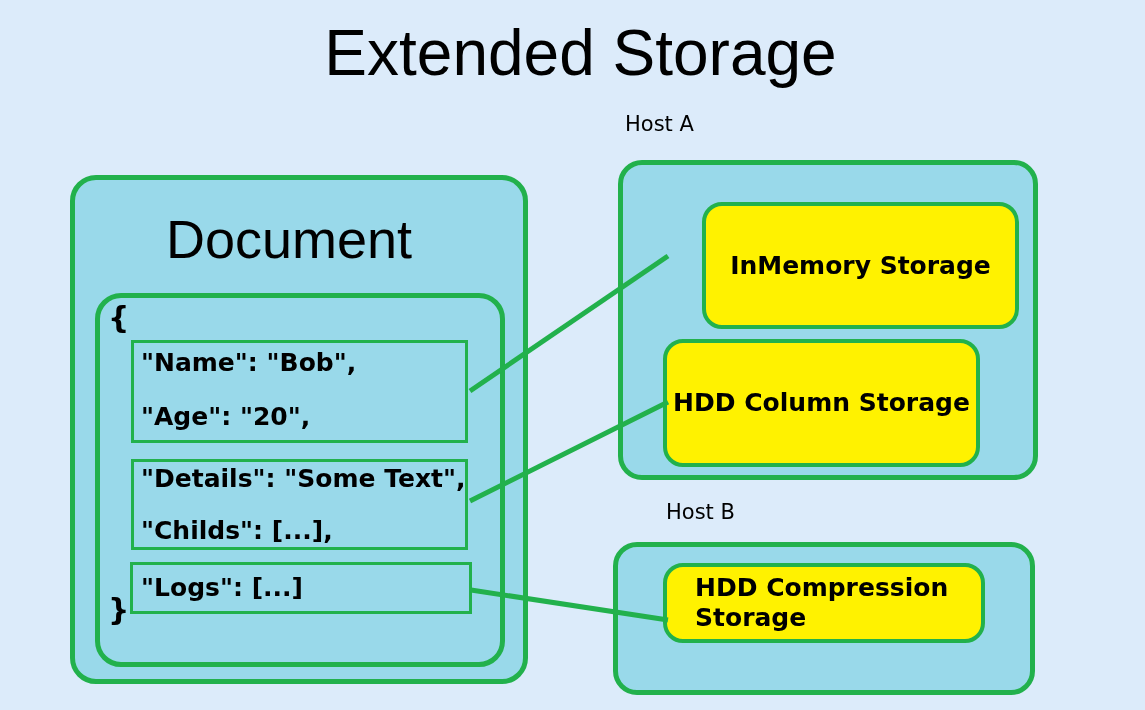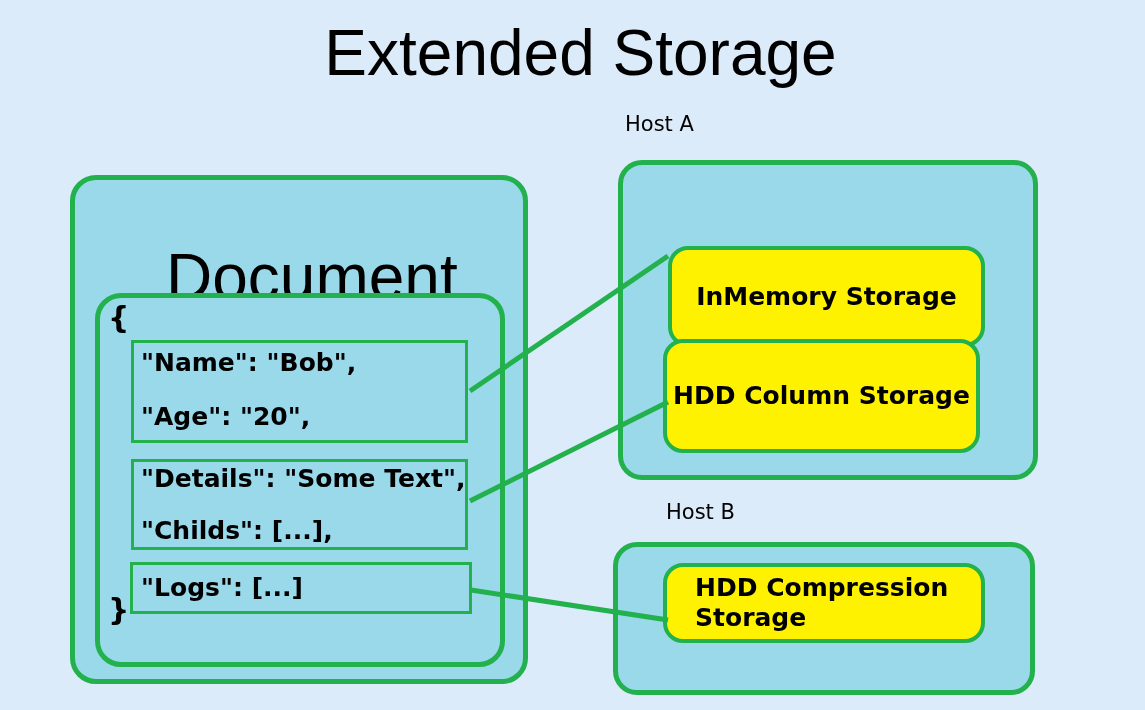--- a/index.html
+++ b/index.html
@@ -13,22 +13,22 @@
     position:absolute;left:0;right:0;top:16px;text-align:center;
     font-family:"Liberation Sans",sans-serif;font-size:64px;font-weight:400;color:var(--ink);padding-left:16px;
   }
 
   
   .doc-outer{
     position:absolute;left:70px;top:175px;width:458px;height:509px;box-sizing:border-box;
     background:var(--fill);border:5px solid var(--green);border-radius:26px;
   }
   .doc-title{
-    position:absolute;left:166px;top:240px;
-    font-family:"Liberation Sans",sans-serif;font-size:64px;font-weight:400;color:var(--ink);
+    position:absolute;left:166px;top:208px;
+    font-family:"Liberation Sans",sans-serif;font-size:54px;font-weight:400;color:var(--ink);
   }
   .doc-inner{
     position:absolute;left:95px;top:293px;width:410px;height:374px;box-sizing:border-box;
     background:var(--fill);border:5px solid var(--green);border-radius:26px;
   }
   .brace{
     position:absolute;font-size:30px;font-weight:bold;color:var(--ink);
   }
   .brace.open{left:108px;top:300px;}
   .brace.close{left:108px;top:592px;}
@@ -54,22 +54,22 @@
   }
   .host-box.a{left:618px;top:160px;width:420px;height:320px;}
   .host-box.b{left:613px;top:542px;width:422px;height:153px;}
 
   .storage{
     position:absolute;box-sizing:border-box;background:var(--yellow);
     border:4px solid var(--green);border-radius:20px;
     display:flex;align-items:center;justify-content:center;
     font-size:25px;font-weight:bold;color:var(--ink);text-align:center;line-height:30px;
   }
-  .storage.s-inmemory{left:668px;top:202px;width:317px;height:101px;margin-top:44px;}
-  .storage.s-column{left:663px;top:339px;width:317px;height:114px;}
+  .storage.s-inmemory{left:702px;top:202px;width:317px;height:127px;}
+  .storage.s-column{left:663px;top:339px;width:317px;height:128px;}
   .storage.s-compression{
     left:663px;top:563px;width:322px;height:80px;
     justify-content:flex-start;text-align:left;padding-left:28px;padding-right:10px;
   }
 
   .connectors{position:absolute;left:0;top:0;width:1145px;height:710px;pointer-events:none;z-index:5;}
   .connectors line{stroke:var(--green);stroke-width:5;}
 </style>
 </head>
 <body>

